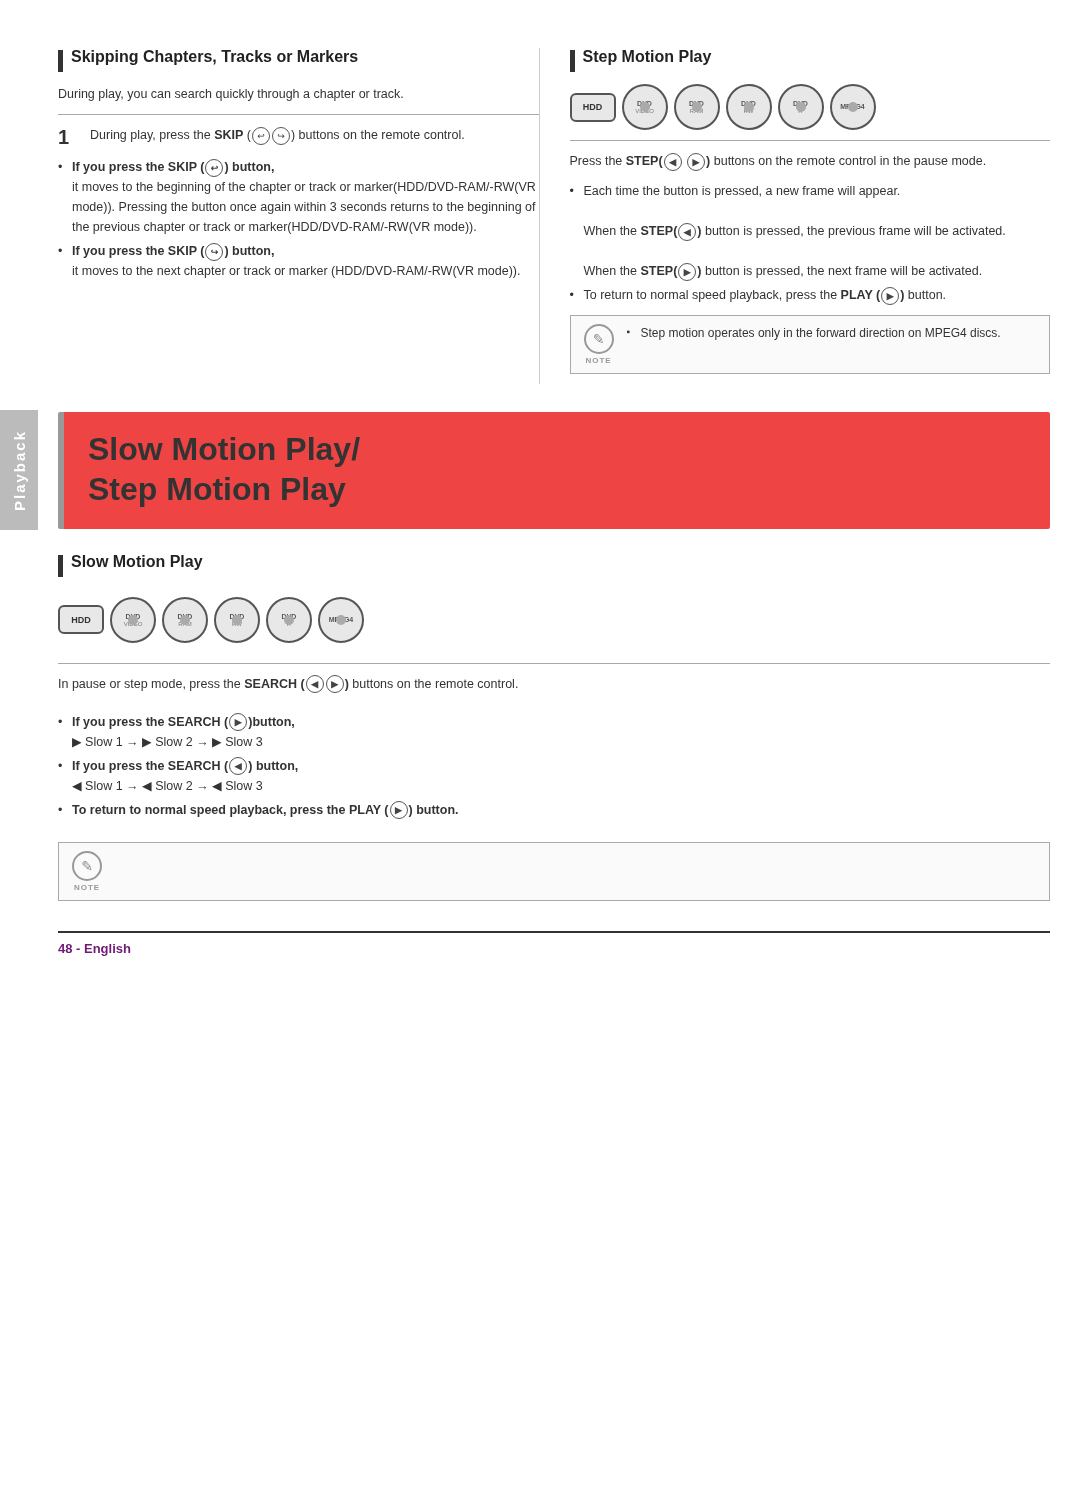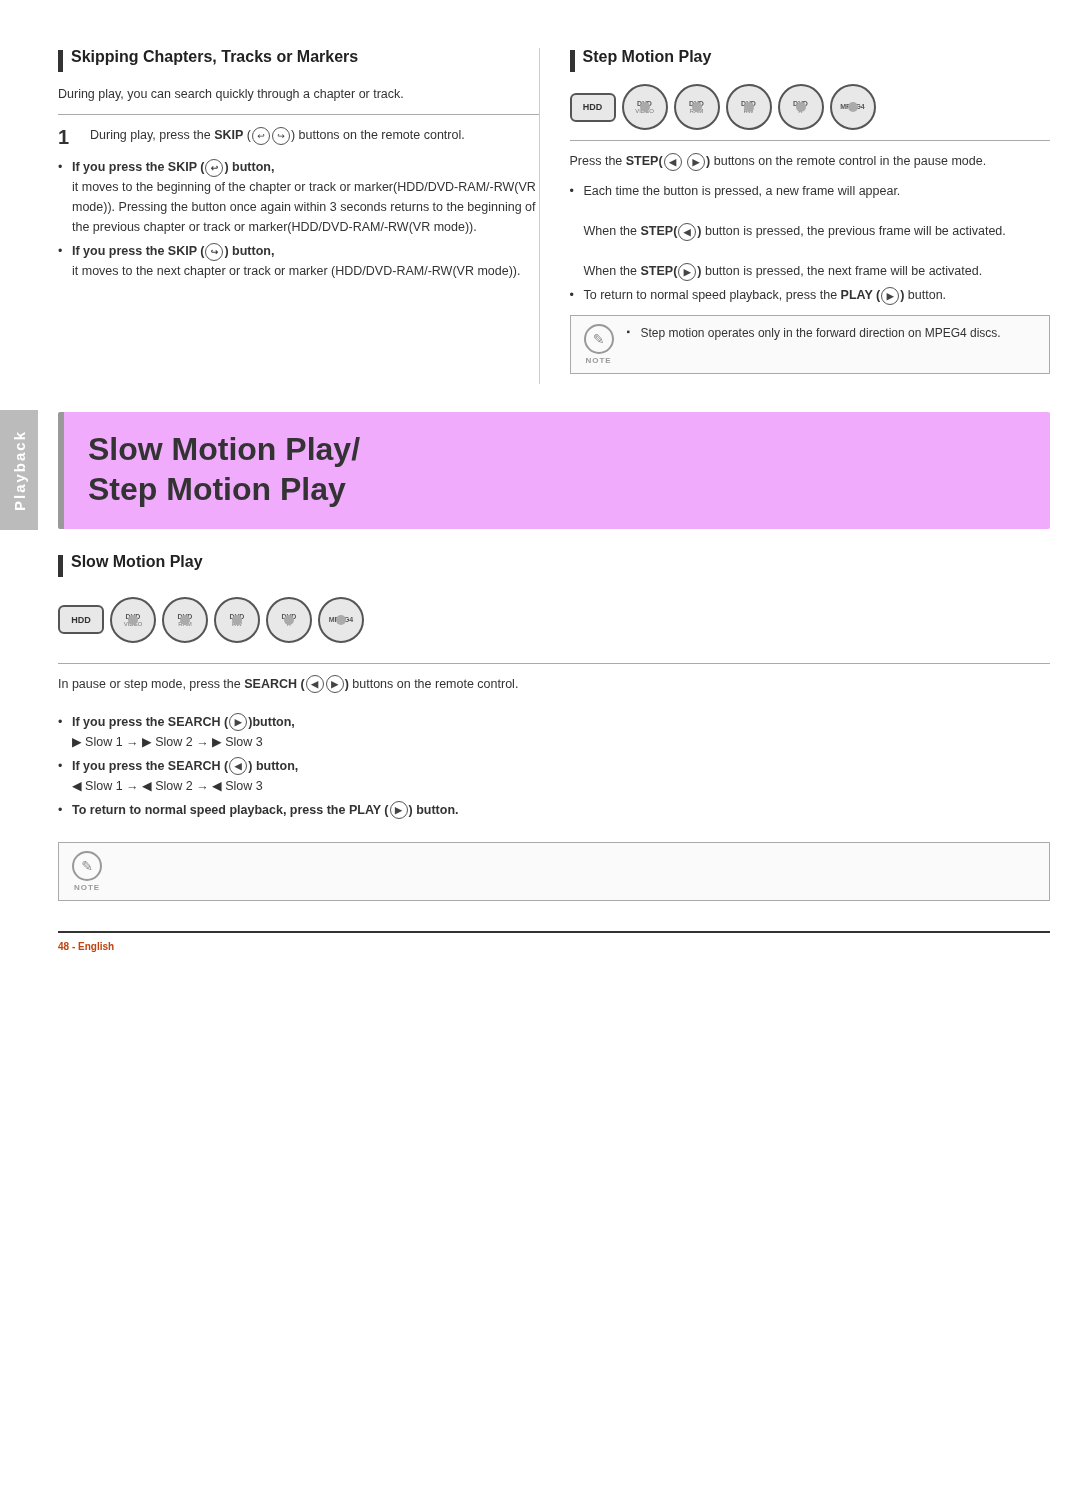--- a/index.html
+++ b/index.html
@@ -224,21 +224,21 @@
     }
 
     .hdd-icon .hdd-label {
       font-size: 9px;
       font-weight: bold;
       color: #333;
     }
 
     
     .big-banner {
-      background: #f0abfc;
+      background: #ef4444;
       border-left: 6px solid #999;
       padding: 18px 24px;
       margin: 18px 0 14px 0;
       border-radius: 2px;
     }
 
     .big-banner-title {
       font-size: 32px;
       font-weight: bold;
       color: #333;
@@ -310,23 +310,23 @@
     .footer-row {
       display: flex;
       flex-direction: row;
       align-items: center;
       margin-top: 20px;
       border-top: 2px solid #333;
       padding-top: 8px;
     }
 
     .footer-page {
-      font-size: 10px;
-      font-weight: bold;
-      color: #c2410c;
+      font-size: 13px;
+      font-weight: bold;
+      color: #701a75;
     }
 
     
     .bottom-section {
       display: flex;
       flex-direction: column;
       margin-top: 10px;
     }
 
     

